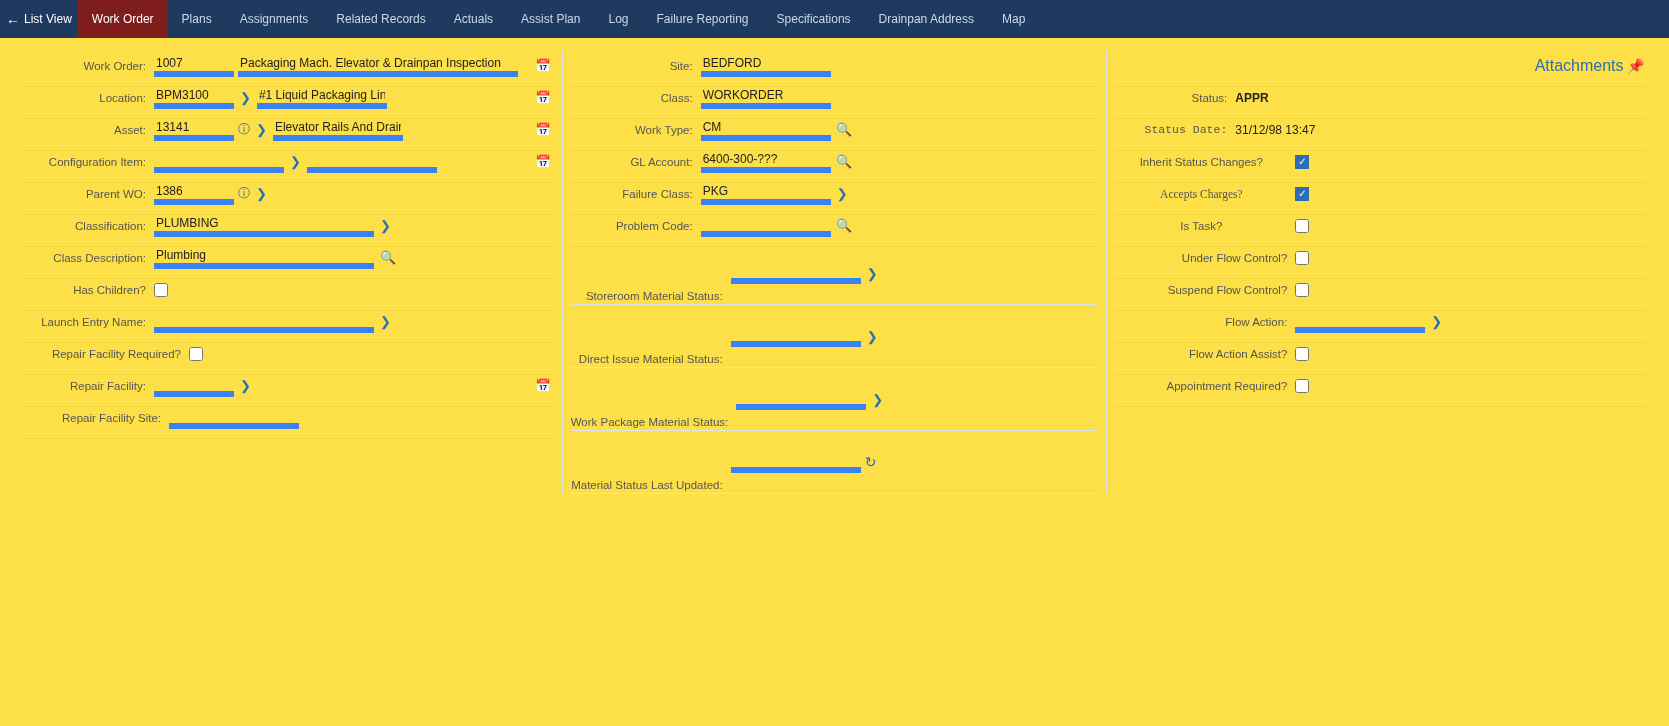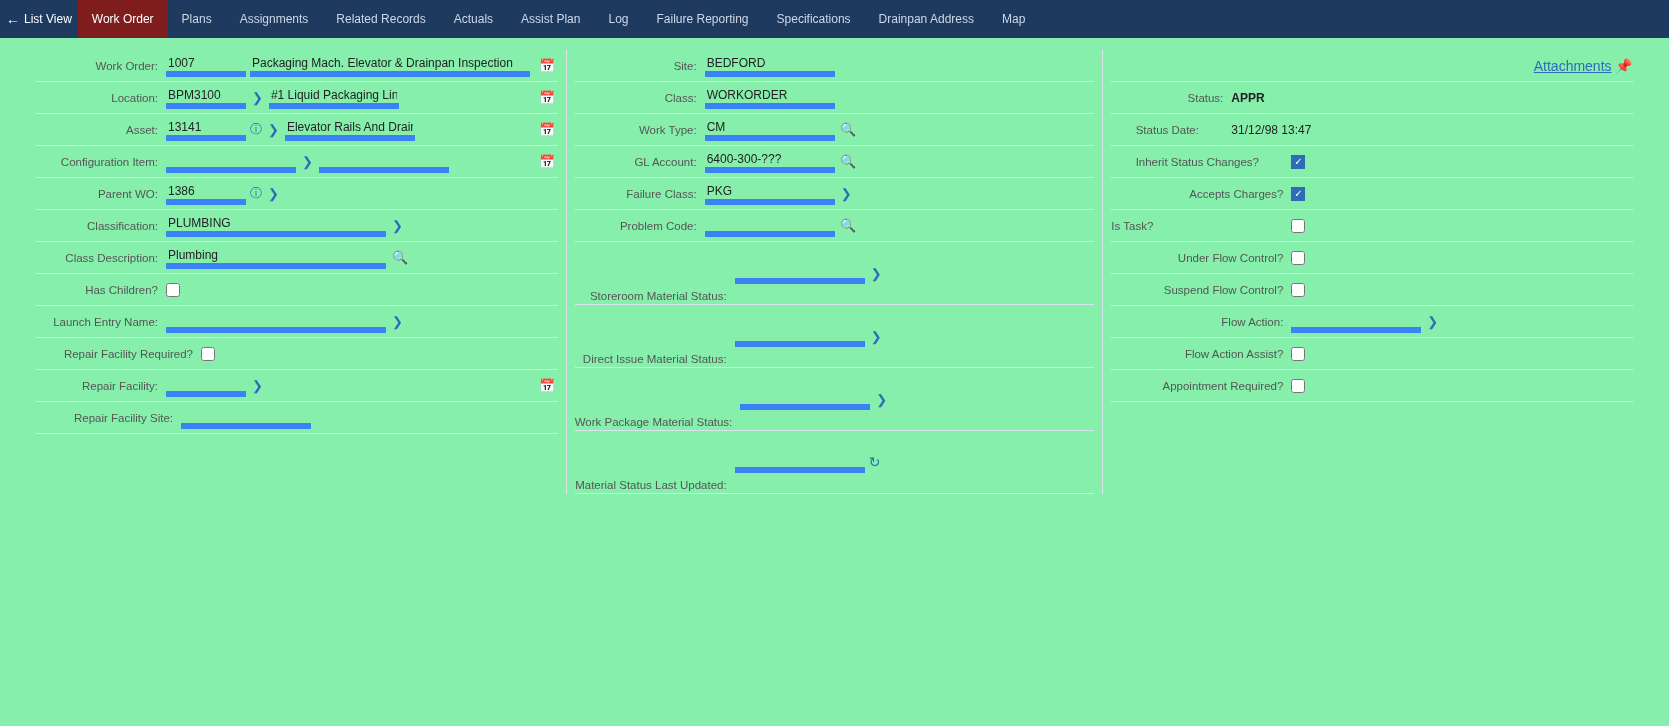--- a/index.html
+++ b/index.html
@@ -30,22 +30,22 @@
       white-space: nowrap;
       border: none; background: none;
     }
     .nav-tab.active {
       background: #7f1d1d;
       color: #fff;
     }
 
     
     .main {
-      background: #86efac;
-      padding: 12px 28px;
+      background: #fde047;
+      padding: 12px 16px;
       min-height: calc(100vh - 38px);
     }
 
     
     .form-grid {
       display: grid;
       grid-template-columns: 1fr 1fr 1fr;
       gap: 0;
     }
 
@@ -144,23 +144,22 @@
       color: #fff;
       font-size: 10px;
       cursor: pointer;
     }
     .status-value {
       font-weight: 600;
       color: #222;
     }
     .attachments-link {
       color: #2d6db5;
-      text-decoration: underline;
-      cursor: pointer;
-      font-size: 14px;
+      cursor: pointer;
+      font-size: 16px;
     }
     .clip-icon {
       color: #2d6db5;
       font-size: 14px;
       cursor: pointer;
     }
   </style>
 </head>
 <body>
 
@@ -387,42 +386,42 @@
       </div>
 
       <div class="field-row">
         <span class="field-label xwide" style="text-align:right;min-width:120px;">Status:</span>
         <div class="field-value">
           <span class="status-value">APPR</span>
         </div>
       </div>
 
       <div class="field-row">
-        <span class="field-label xwide" style="text-align:center;min-width:120px;">Status Date:</span>
+        <span class="field-label xwide" style="text-align:right;min-width:120px;font-family:Liberation Mono, monospace;">Status Date:</span>
         <div class="field-value">
           <span>31/12/98 13:47</span>
         </div>
       </div>
 
       <div class="field-row">
         <span class="field-label xwide" style="text-align:center;min-width:180px;">Inherit Status Changes?</span>
         <div class="field-value">
           <div class="checkbox-checked">✓</div>
         </div>
       </div>
 
       <div class="field-row">
-        <span class="field-label xwide" style="text-align:right;min-width:180px;">Accepts Charges?</span>
+        <span class="field-label xwide" style="text-align:center;min-width:180px;font-family:Liberation Serif, serif;">Accepts Charges?</span>
         <div class="field-value">
           <div class="checkbox-checked">✓</div>
         </div>
       </div>
 
       <div class="field-row">
-        <span class="field-label xwide" style="text-align:left;min-width:180px;">Is Task?</span>
+        <span class="field-label xwide" style="text-align:center;min-width:180px;">Is Task?</span>
         <div class="field-value">
           <input type="checkbox" class="checkbox-field" style="">
         </div>
       </div>
 
       <div class="field-row">
         <span class="field-label xwide" style="text-align:right;min-width:180px;">Under Flow Control?</span>
         <div class="field-value">
           <input type="checkbox" class="checkbox-field" style="">
         </div>

